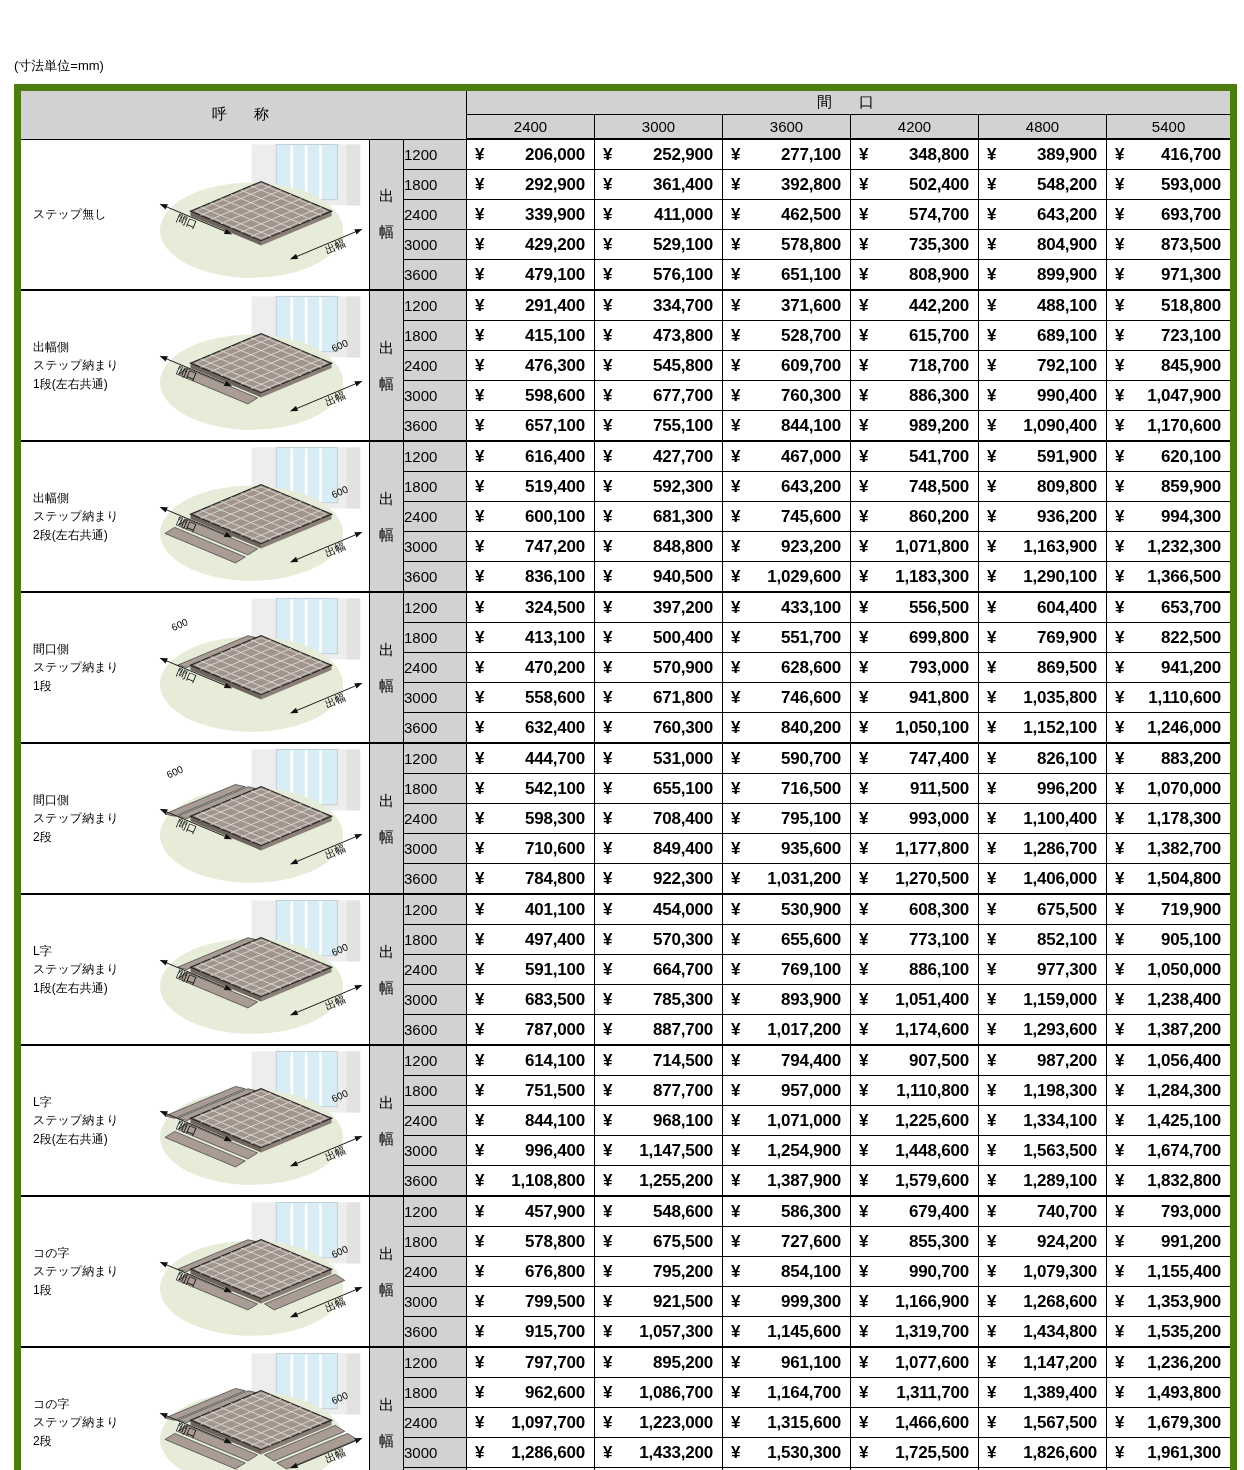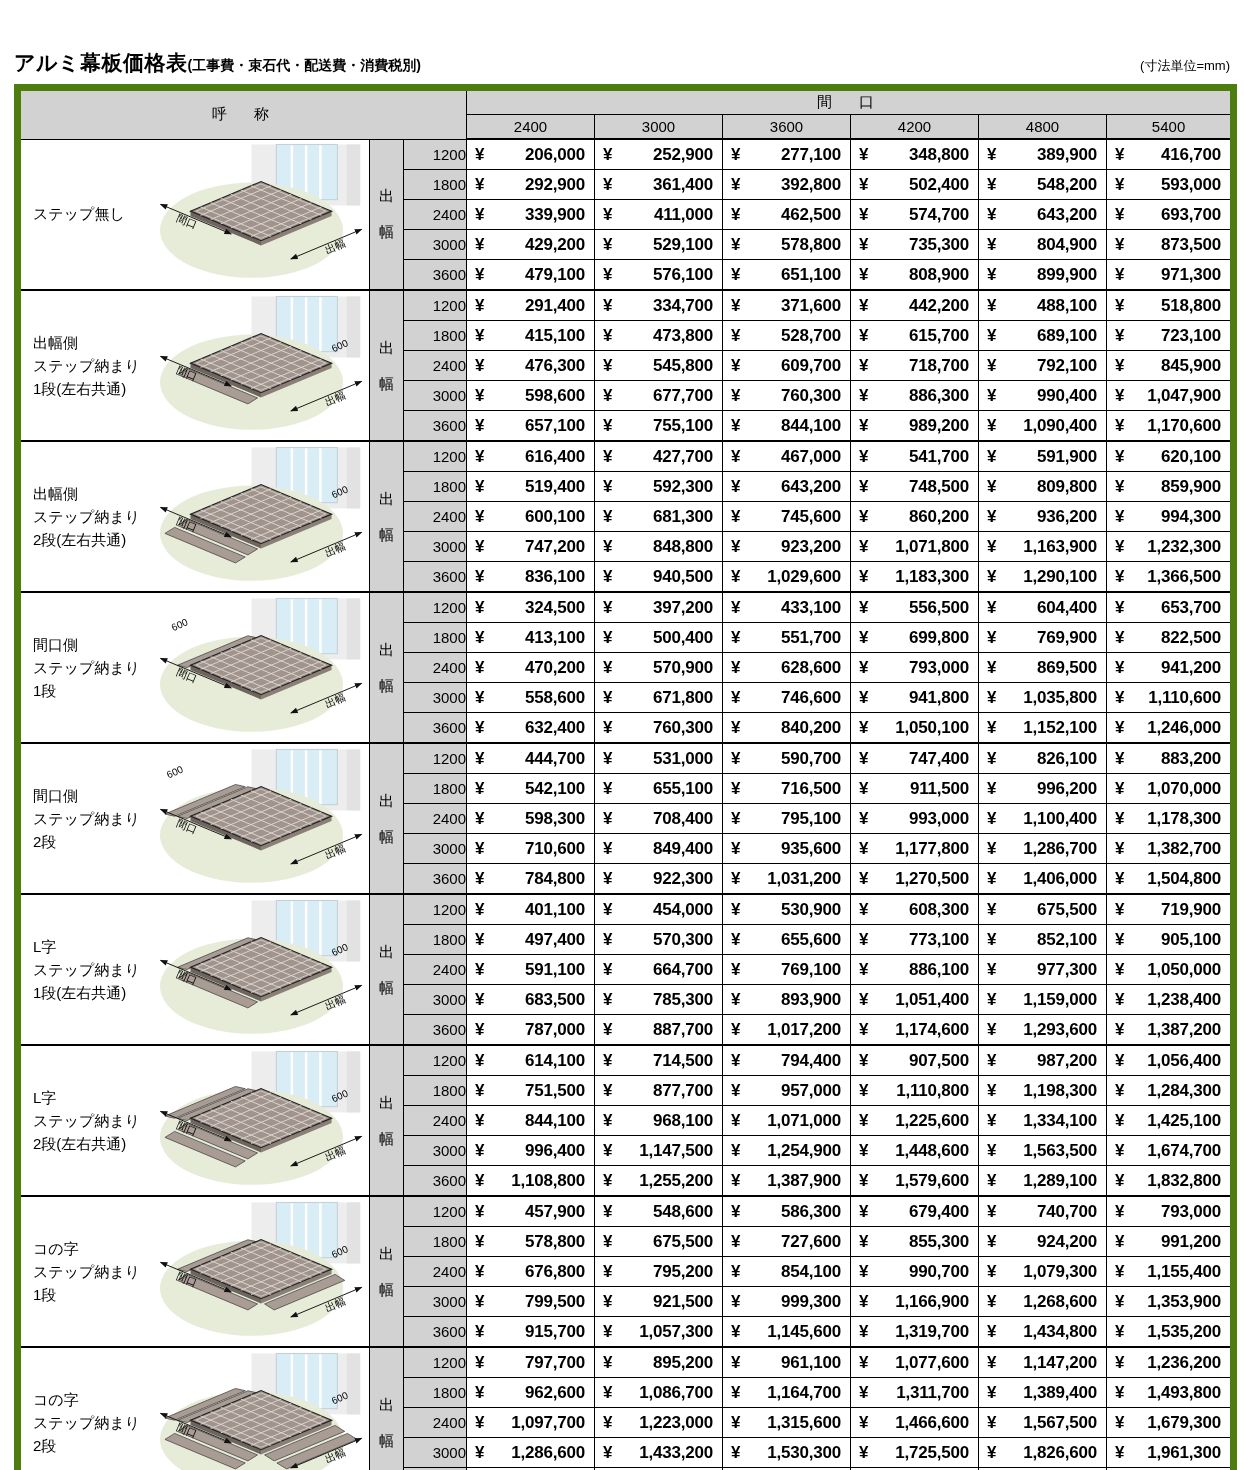--- a/index.html
+++ b/index.html
@@ -29,31 +29,31 @@
   .price-table thead tr.r2 th{height:23px;border-bottom:2px solid #000;}
   th.name-h{letter-spacing:6px;}
   th.span-h{letter-spacing:6px;margin-top:9px;}
 
   tbody.group td{height:29px;}
   tbody.group td.gtop{border-top:2px solid #000;}
 
   td.illus-cell{background:#fff;position:relative;}
   .glabel{
     position:absolute;left:12px;top:50%;transform:translateY(-50%);
-    font-size:15px;line-height:1.55;white-space:nowrap;
+    font-size:12px;line-height:1.55;white-space:nowrap;
   }
   .illus-wrap{position:absolute;right:1px;top:50%;transform:translateY(-50%);
     width:212px;height:143px;}
 
   td.debuhaba-cell{background:#d2d2d2;text-align:center;vertical-align:middle;}
   .vert-label{font-size:15px;line-height:2.4;width:1em;margin:0 auto;
     word-break:break-all;letter-spacing:0;}
 
   td.depth-cell{
-    background:#d2d2d2;text-align:right;vertical-align:middle;font-size:15px;
+    background:#d2d2d2;text-align:left;vertical-align:middle;font-size:15px;
   }
   td.price-cell{background:#fff;vertical-align:middle;}
   .price{
     display:flex;justify-content:space-between;align-items:center;
     padding:0 9px 0 8px;font-weight:bold;font-size:17px;letter-spacing:-0.2px;
   }
   .notes{margin:9px 0 0 16px;font-size:13.5px;line-height:1.55;}
   svg text{font-family:"Liberation Sans","DejaVu Sans",sans-serif;}
   #shared-defs{position:absolute;width:0;height:0;}
 </style>
@@ -65,21 +65,20 @@
     <marker id="arrS" markerWidth="9" markerHeight="8" refX="1" refY="3" orient="auto">
       <path d="M8,0 L0,3 L8,6 z" fill="#111"></path>
     </marker>
     <marker id="arrE" markerWidth="9" markerHeight="8" refX="7" refY="3" orient="auto">
       <path d="M0,0 L8,3 L0,6 z" fill="#111"></path>
     </marker>
   </defs>
 </svg>
 
 <div class="header-bar">
-  <div class="title"><span>アルミ幕板価格表</span><span class="paren">(工事費・束石代・配送費・消費税別)</span></div>
   <div class="unit-note">(寸法単位=mm)</div>
 </div>
 
 <table class="price-table">
   <colgroup>
     <col style="width:352px">
       <col style="width:34px">
       <col style="width:63px">
     <col style="width:128px">
       <col style="width:128px">

